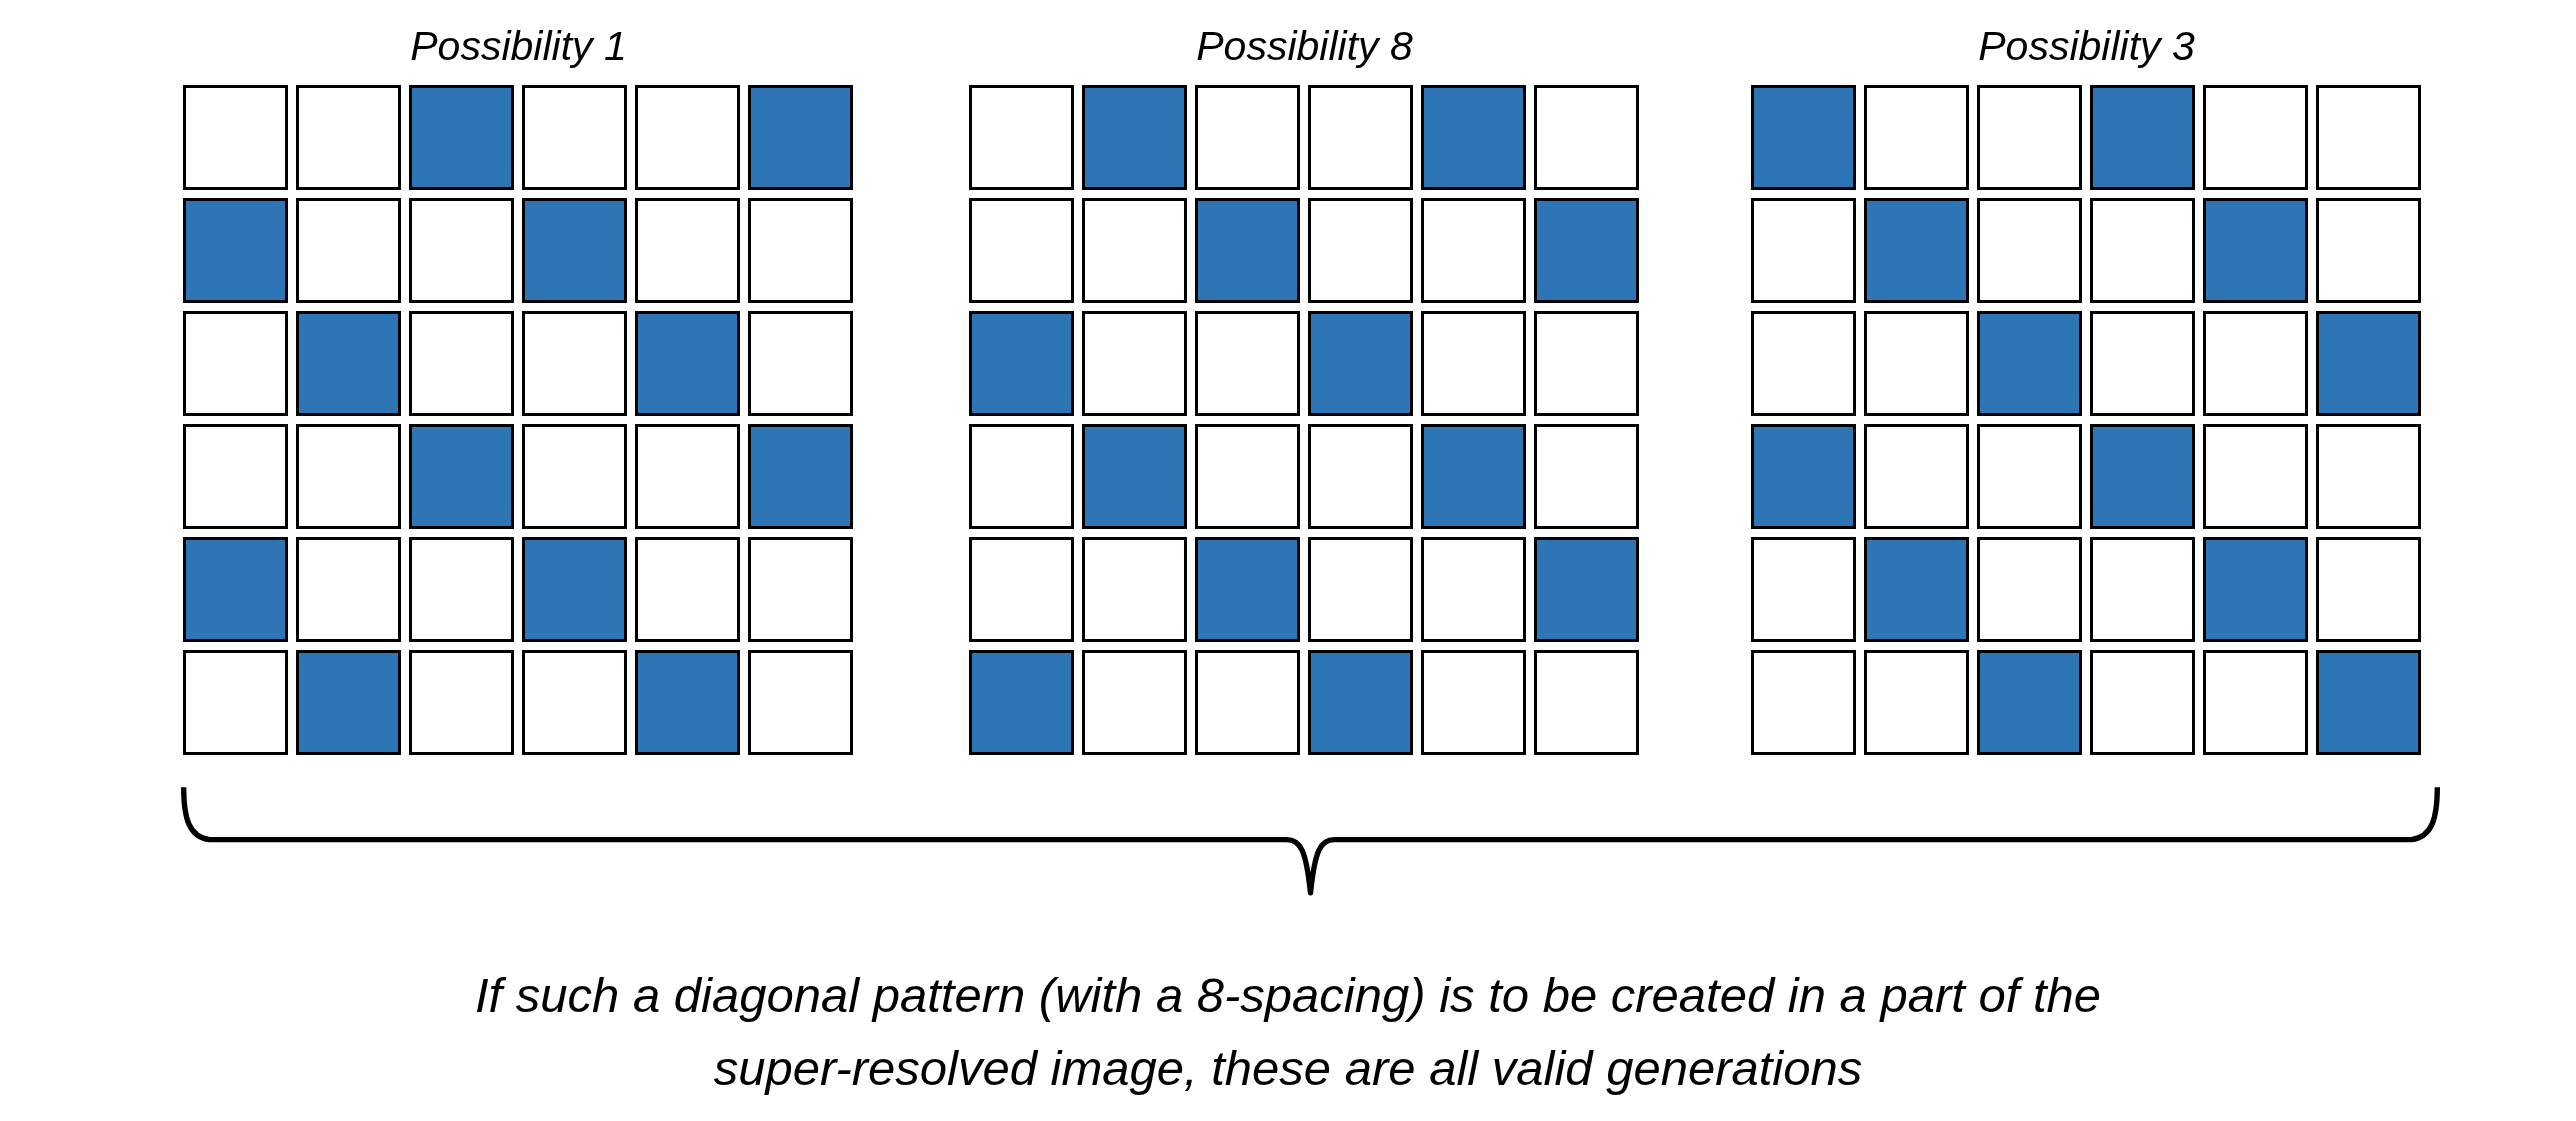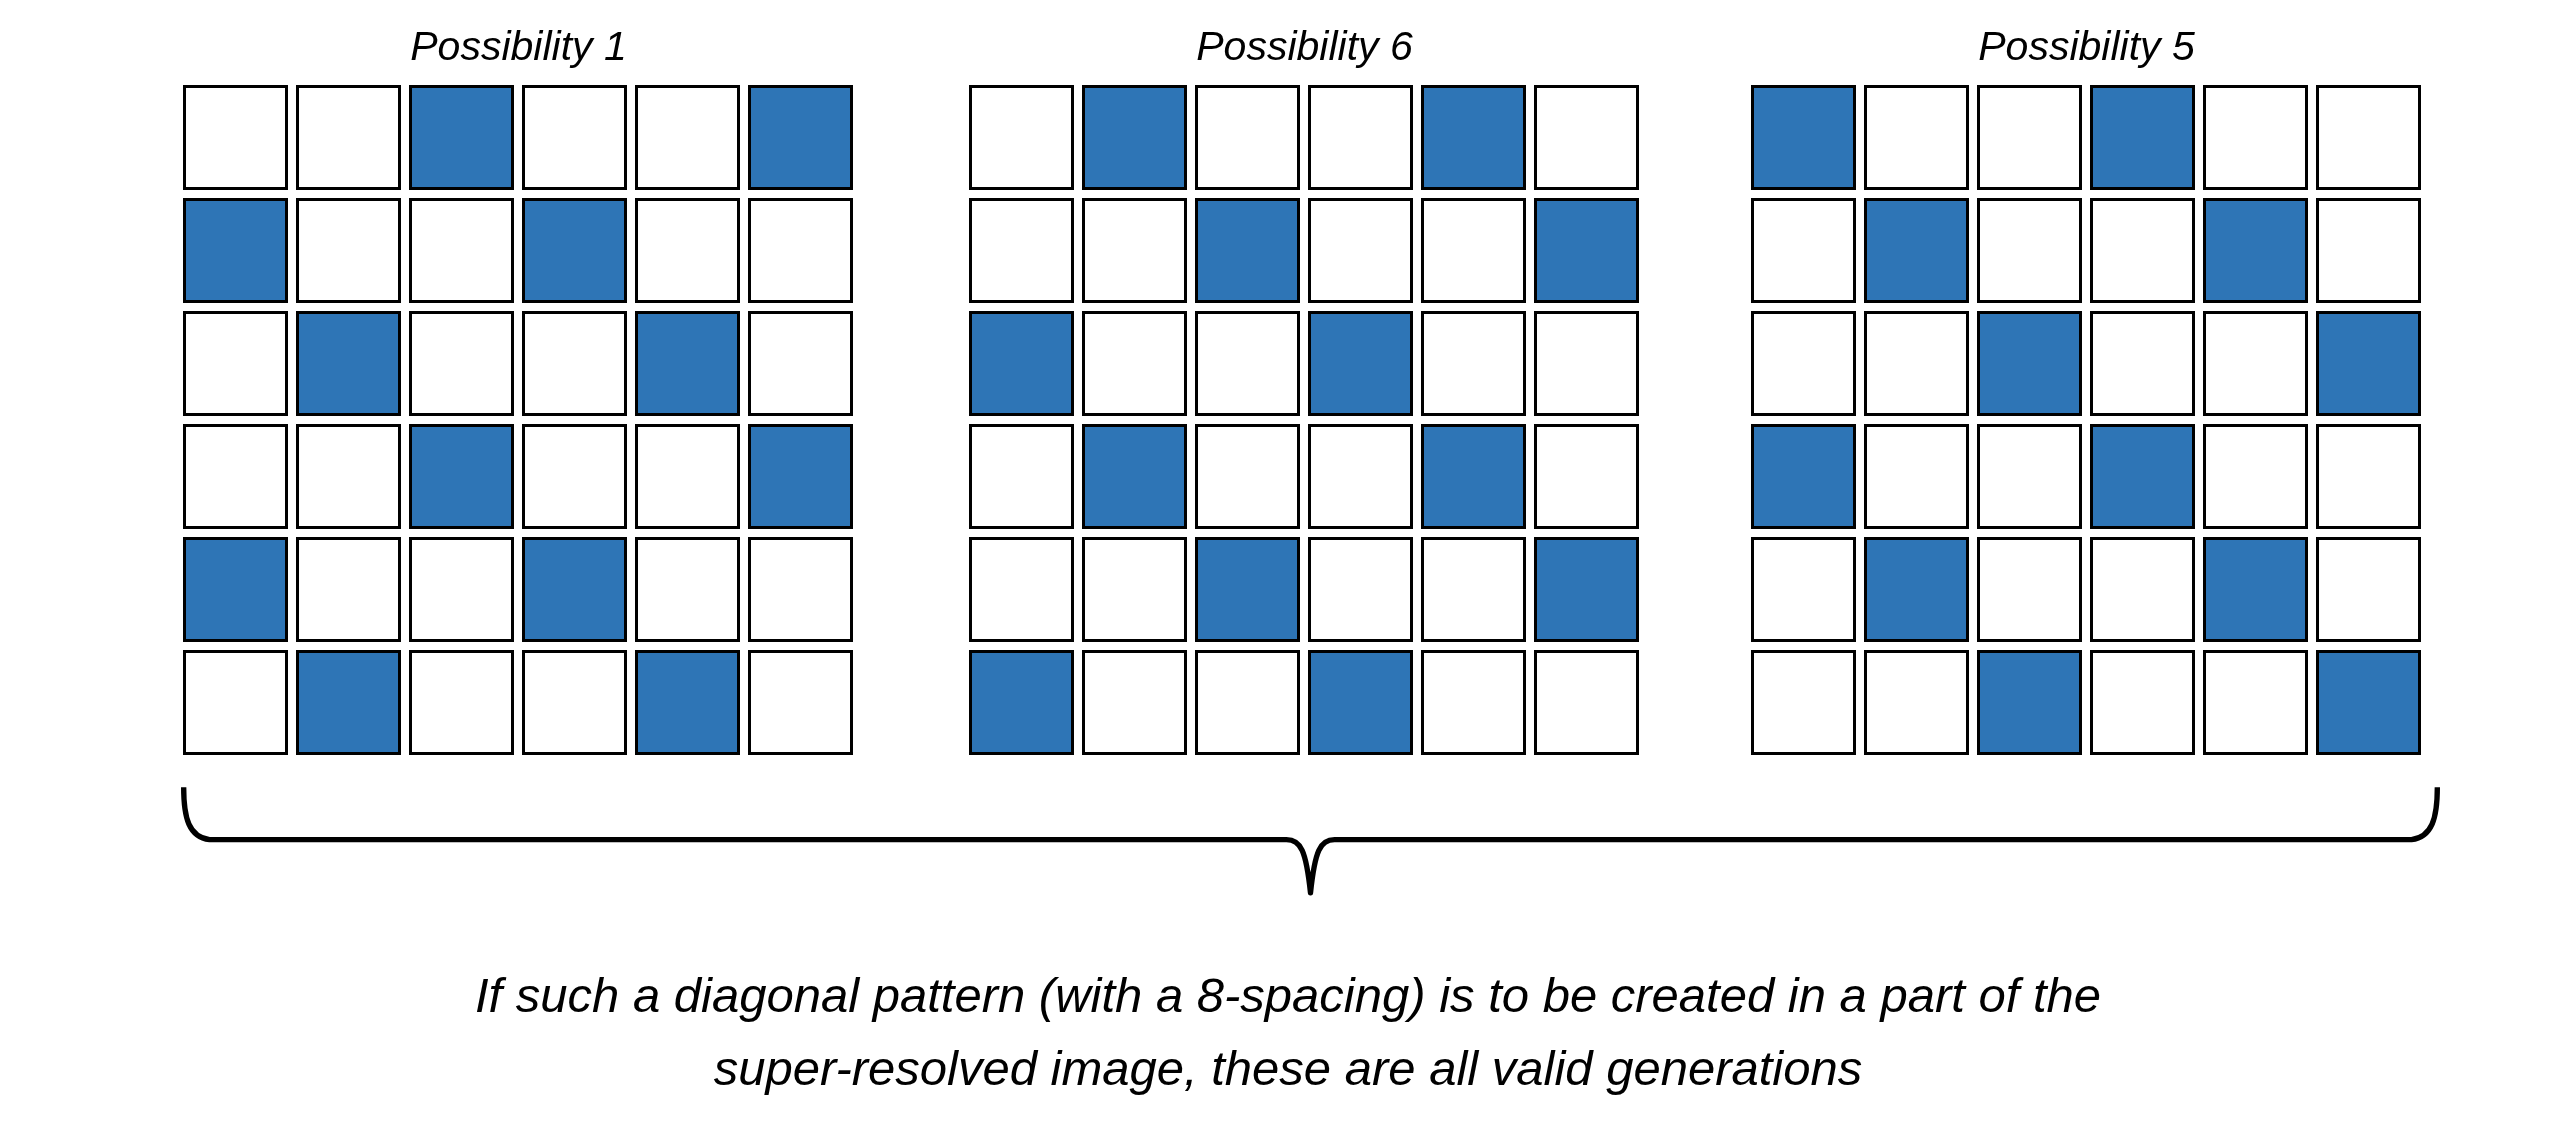--- a/index.html
+++ b/index.html
@@ -66,22 +66,22 @@
     line-height: 73px;
     color: #000000;
   }
 </style>
 </head>
 <body>
 
 <div class="canvas">
 
   <div class="grid-title t1">Possibility 1</div>
-  <div class="grid-title t2">Possibility 6</div>
-  <div class="grid-title t3">Possibility 5</div>
+  <div class="grid-title t2">Possibility 8</div>
+  <div class="grid-title t3">Possibility 3</div>
 
   <div class="grid g1">
       <div class="cell"></div>
       <div class="cell"></div>
       <div class="cell filled"></div>
       <div class="cell"></div>
       <div class="cell"></div>
       <div class="cell filled"></div>
       <div class="cell filled"></div>
       <div class="cell"></div>

